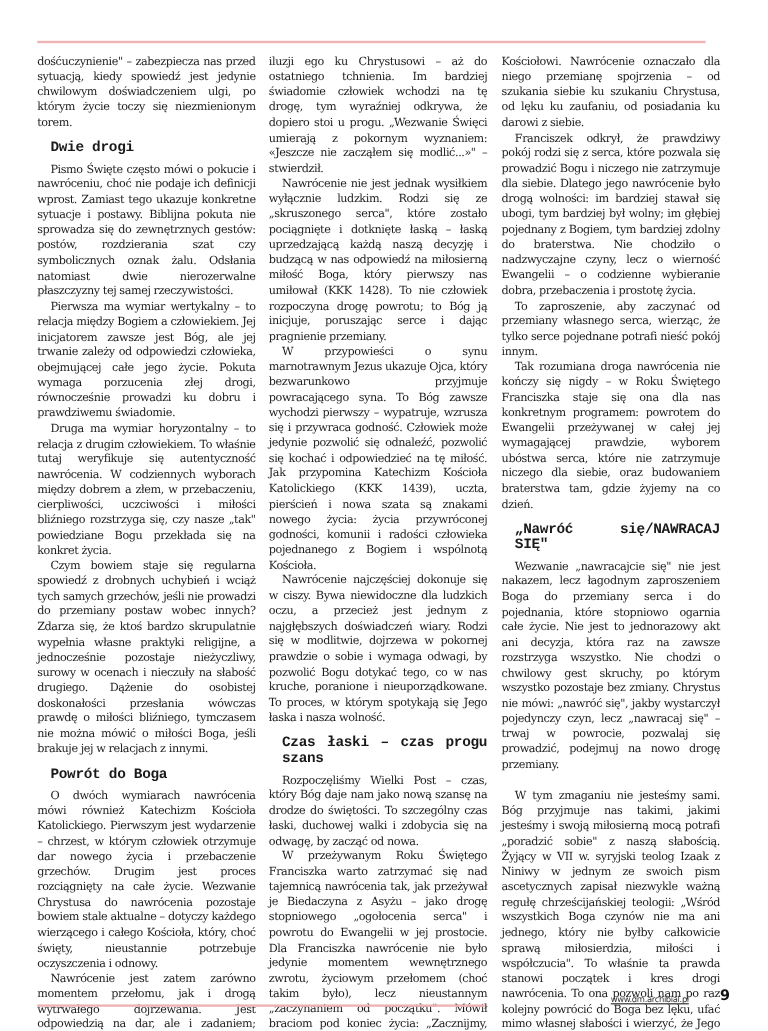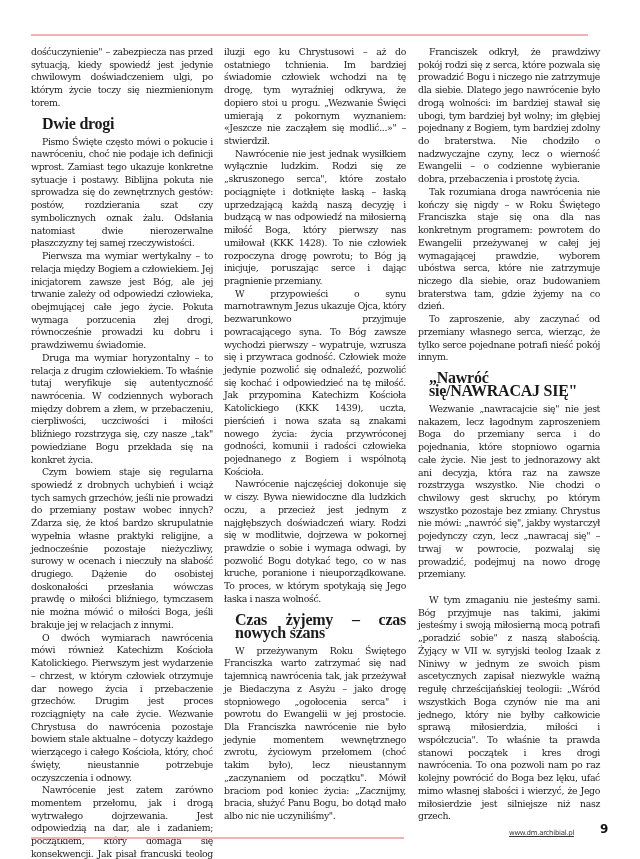--- a/index.html
+++ b/index.html
@@ -4,21 +4,21 @@
 <style>
   html, body { margin: 0; padding: 0; background: #ffffff; }
   body { width: 640px; height: 859px; position: relative; overflow: hidden; }
   .rule-top { position: absolute; left: 31px; top: 34px; width: 557px; height: 2px; background: #f0b3b3; }
   .rule-bottom { position: absolute; left: 31px; top: 837px; width: 373px; height: 2px; background: #f0b3b3; }
   .col { position: absolute; top: 46px; width: 182px;
          font-family: "DejaVu Serif", serif; font-size: 9.35px; line-height: 12.72px; color: #1c1c1c;
          text-align: justify; letter-spacing: -0.35px; }
   .col p { margin: 0; text-indent: 11px; hyphens: manual; }
   .col p.noindent { text-indent: 0; }
-  .col h2 { font-family: Liberation Serif, serif; font-weight: bold; font-size: 16px; line-height: 13px;
+  .col h2 { font-family: Liberation Mono, monospace; font-weight: bold; font-size: 12px; line-height: 13px;
             margin: 7px 0 6px 11px; color: #1a1a1a; letter-spacing: -0.25px; }
   .col p.gap { margin-top: 13px; }
   #col1 { left: 31px; }
   #col2 { left: 224px; }
   #col3 { left: 418px; }
   .footer-url { position: absolute; left: 509px; top: 829px; font-family: "DejaVu Sans", sans-serif;
                 font-size: 7px; color: #333; letter-spacing: -0.3px; text-decoration: underline; }
   .footer-page { position: absolute; left: 600px; top: 822px; font-family: "DejaVu Sans", sans-serif;
                  font-size: 12px; font-weight: bold; color: #111; }
 </style>
@@ -27,38 +27,41 @@
 
 <div class="rule-top"></div>
 
 <div class="col" id="col1">
   <p class="noindent">dośćuczynienie" – zabezpiecza nas przed sytuacją, kiedy spowiedź jest jedynie chwilowym doświadczeniem ulgi, po którym życie toczy się niezmienionym torem.</p>
   <h2>Dwie drogi</h2>
   <p>Pismo Święte często mówi o pokucie i nawróceniu, choć nie podaje ich definicji wprost. Zamiast tego ukazuje konkretne sytuacje i postawy. Biblijna pokuta nie sprowadza się do zewnętrznych gestów: postów, rozdzierania szat czy symbolicznych oznak żalu. Odsłania natomiast dwie nierozerwalne płaszczyzny tej samej rzeczywistości.</p>
   <p>Pierwsza ma wymiar wertykalny – to relacja między Bogiem a człowiekiem. Jej inicjatorem zawsze jest Bóg, ale jej trwanie zależy od odpowiedzi człowieka, obejmującej całe jego życie. Pokuta wymaga porzucenia złej drogi, równocześnie prowadzi ku dobru i prawdziwemu świadomie.</p>
   <p>Druga ma wymiar horyzontalny – to relacja z drugim człowiekiem. To właśnie tutaj weryfikuje się autentyczność nawrócenia. W codziennych wyborach między dobrem a złem, w przebaczeniu, cierpliwości, uczciwości i miłości bliźniego rozstrzyga się, czy nasze „tak" powiedziane Bogu przekłada się na konkret życia.</p>
   <p>Czym bowiem staje się regularna spowiedź z drobnych uchybień i wciąż tych samych grzechów, jeśli nie prowadzi do przemiany postaw wobec innych? Zdarza się, że ktoś bardzo skrupulatnie wypełnia własne praktyki religijne, a jednocześnie pozostaje nieżyczliwy, surowy w ocenach i nieczuły na słabość drugiego. Dążenie do osobistej doskonałości przesłania wówczas prawdę o miłości bliźniego, tymczasem nie można mówić o miłości Boga, jeśli brakuje jej w relacjach z innymi.</p>
+  <h2>Powrót do Boga</h2>
   <p>O dwóch wymiarach nawrócenia mówi również Katechizm Kościoła Katolickiego. Pierwszym jest wydarzenie – chrzest, w którym człowiek otrzymuje dar nowego życia i przebaczenie grzechów. Drugim jest proces rozciągnięty na całe życie. Wezwanie Chrystusa do nawrócenia pozostaje bowiem stale aktualne – dotyczy każdego wierzącego i całego Kościoła, który, choć święty, nieustannie potrzebuje oczyszczenia i odnowy.</p>
   <p>Nawrócenie jest zatem zarówno momentem przełomu, jak i drogą wytrwałego dojrzewania. Jest odpowiedzią na dar, ale i zadaniem; początkiem, który domaga się konsekwencji. Jak pisał francuski teolog Olivier Clément, skrucha i nawrócenie są zadaniem człowieka aż do śmierci: to trwające przez całe życie przebudzanie się z duchowej śmierci, nieustanne odwracanie się od</p>
 </div>
 
 <div class="col" id="col2">
   <p class="noindent">iluzji ego ku Chrystusowi – aż do ostatniego tchnienia. Im bardziej świadomie człowiek wchodzi na tę drogę, tym wyraźniej odkrywa, że dopiero stoi u progu. „Wezwanie Święci umierają z pokornym wyznaniem: «Jeszcze nie zacząłem się modlić...»" – stwierdził.</p>
   <p>Nawrócenie nie jest jednak wysiłkiem wyłącznie ludzkim. Rodzi się ze „skruszonego serca", które zostało pociągnięte i dotknięte łaską – łaską uprzedzającą każdą naszą decyzję i budzącą w nas odpowiedź na miłosierną miłość Boga, który pierwszy nas umiłował (KKK 1428). To nie człowiek rozpoczyna drogę powrotu; to Bóg ją inicjuje, poruszając serce i dając pragnienie przemiany.</p>
   <p>W przypowieści o synu marnotrawnym Jezus ukazuje Ojca, który bezwarunkowo przyjmuje powracającego syna. To Bóg zawsze wychodzi pierwszy – wypatruje, wzrusza się i przywraca godność. Człowiek może jedynie pozwolić się odnaleźć, pozwolić się kochać i odpowiedzieć na tę miłość. Jak przypomina Katechizm Kościoła Katolickiego (KKK 1439), uczta, pierścień i nowa szata są znakami nowego życia: życia przywróconej godności, komunii i radości człowieka pojednanego z Bogiem i wspólnotą Kościoła.</p>
   <p>Nawrócenie najczęściej dokonuje się w ciszy. Bywa niewidoczne dla ludzkich oczu, a przecież jest jednym z najgłębszych doświadczeń wiary. Rodzi się w modlitwie, dojrzewa w pokornej prawdzie o sobie i wymaga odwagi, by pozwolić Bogu dotykać tego, co w nas kruche, poranione i nieuporządkowane. To proces, w którym spotykają się Jego łaska i nasza wolność.</p>
-  <h2>Czas żyjemy – czas nowych szans</h2>
+  <h2>Czas łaski – czas progu szans</h2>
+  <p>Rozpoczęliśmy Wielki Post – czas, który Bóg daje nam jako nową szansę na drodze do świętości. To szczególny czas łaski, duchowej walki i zdobycia się na odwagę, by zacząć od nowa.</p>
   <p>W przeżywanym Roku Świętego Franciszka warto zatrzymać się nad tajemnicą nawrócenia tak, jak przeżywał je Biedaczyna z Asyżu – jako drogę stopniowego „ogołocenia serca" i powrotu do Ewangelii w jej prostocie. Dla Franciszka nawrócenie nie było jedynie momentem wewnętrznego zwrotu, życiowym przełomem (choć takim było), lecz nieustannym „zaczynaniem od początku". Mówił braciom pod koniec życia: „Zacznijmy, bracia, służyć Panu Bogu, bo dotąd mało albo nic nie uczyniliśmy".</p>
 
 </div>
 
 <div class="col" id="col3">
+  <p class="noindent">Kościołowi. Nawrócenie oznaczało dla niego przemianę spojrzenia – od szukania siebie ku szukaniu Chrystusa, od lęku ku zaufaniu, od posiadania ku darowi z siebie.</p>
   <p>Franciszek odkrył, że prawdziwy pokój rodzi się z serca, które pozwala się prowadzić Bogu i niczego nie zatrzymuje dla siebie. Dlatego jego nawrócenie było drogą wolności: im bardziej stawał się ubogi, tym bardziej był wolny; im głębiej pojednany z Bogiem, tym bardziej zdolny do braterstwa. Nie chodziło o nadzwyczajne czyny, lecz o wierność Ewangelii – o codzienne wybieranie dobra, przebaczenia i prostotę życia.</p>
+  <p>To zaproszenie, aby zaczynać od przemiany własnego serca, wierząc, że tylko serce pojednane potrafi nieść pokój innym.</p>
   <p>Tak rozumiana droga nawrócenia nie kończy się nigdy – w Roku Świętego Franciszka staje się ona dla nas konkretnym programem: powrotem do Ewangelii przeżywanej w całej jej wymagającej prawdzie, wyborem ubóstwa serca, które nie zatrzymuje niczego dla siebie, oraz budowaniem braterstwa tam, gdzie żyjemy na co dzień.</p>
-  <p>To zaproszenie, aby zaczynać od przemiany własnego serca, wierząc, że tylko serce pojednane potrafi nieść pokój innym.</p>
   <h2>„Nawróć się/NAWRACAJ SIĘ"</h2>
   <p>Wezwanie „nawracajcie się" nie jest nakazem, lecz łagodnym zaproszeniem Boga do przemiany serca i do pojednania, które stopniowo ogarnia całe życie. Nie jest to jednorazowy akt ani decyzja, która raz na zawsze rozstrzyga wszystko. Nie chodzi o chwilowy gest skruchy, po którym wszystko pozostaje bez zmiany. Chrystus nie mówi: „nawróć się", jakby wystarczył pojedynczy czyn, lecz „nawracaj się" – trwaj w powrocie, pozwalaj się prowadzić, podejmuj na nowo drogę przemiany.</p>
   <p class="gap"><span>W tym zmaganiu nie jesteśmy sami. Bóg przyjmuje nas takimi, jakimi jesteśmy i swoją miłosierną mocą potrafi „poradzić sobie" z naszą słabością. Żyjący w VII w. syryjski teolog Izaak z Niniwy w jednym ze swoich pism ascetycznych zapisał niezwykle ważną regułę chrześcijańskiej teologii: „Wśród wszystkich Boga czynów nie ma ani jednego, który nie byłby całkowicie sprawą miłosierdzia, miłości i współczucia". To właśnie ta prawda stanowi początek i kres drogi nawrócenia. To ona pozwoli nam po raz kolejny powrócić do Boga bez lęku, ufać mimo własnej słabości i wierzyć, że Jego miłosierdzie jest silniejsze niż nasz grzech.</span></p>
 </div>
 
 <div class="rule-bottom"></div>
 <div class="footer-url">www.dm.archibial.pl</div>
 <div class="footer-page">9</div>
 
 </body></html>

